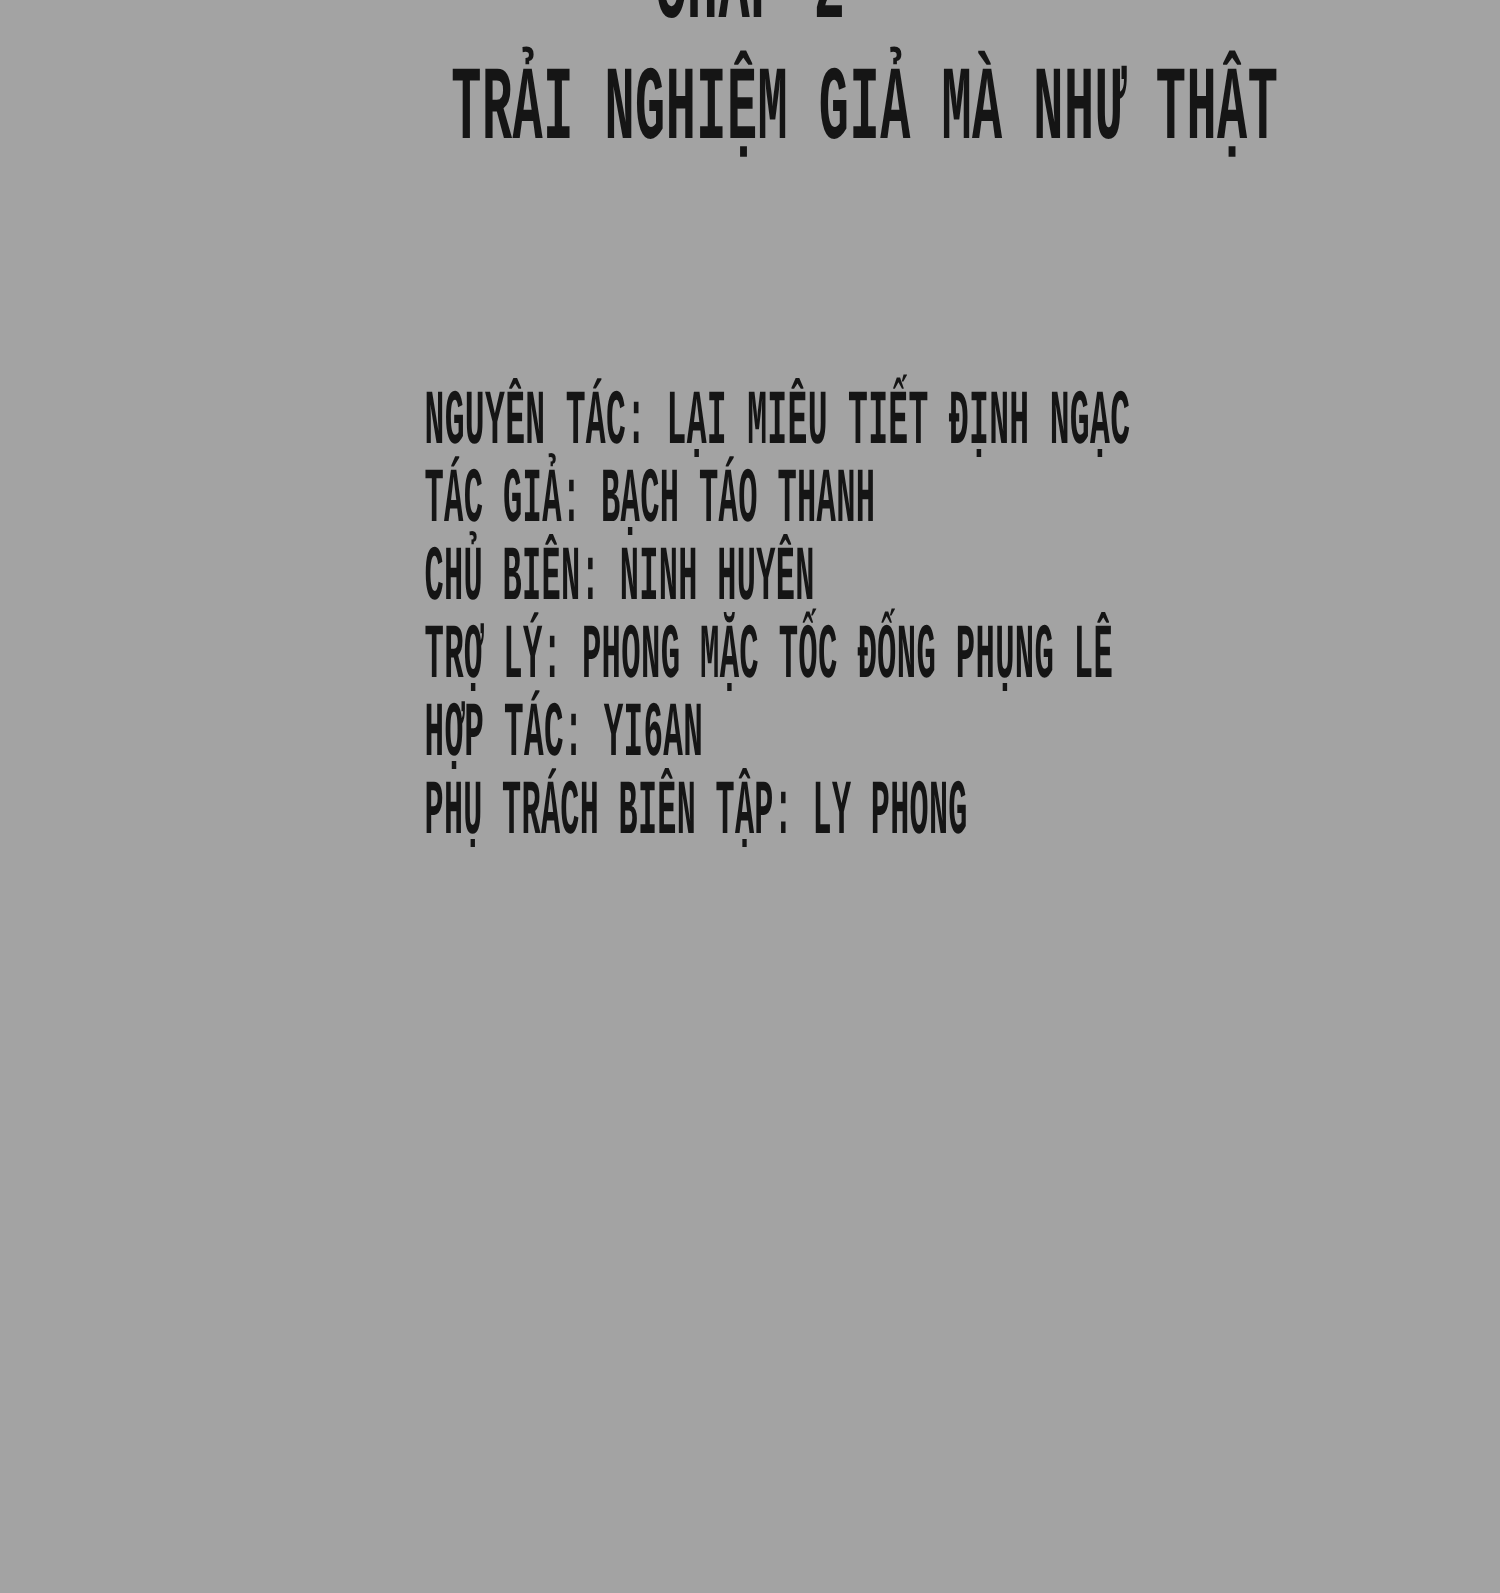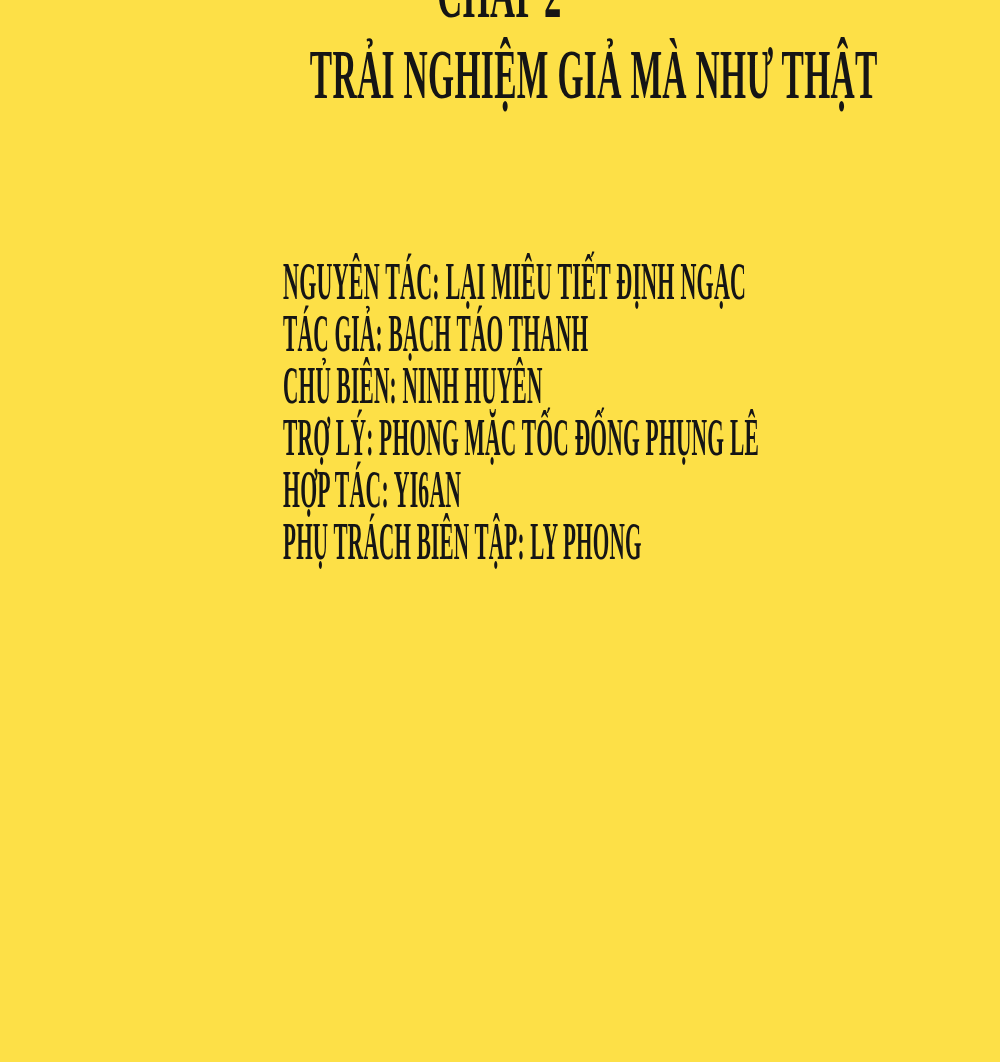--- a/index.html
+++ b/index.html
@@ -4,23 +4,23 @@
 <style>
   html, body {
     margin: 0;
     padding: 0;
     background: #ffffff;
   }
   .page {
     position: relative;
     width: 1000px;
     height: 1062px;
-    background: #fde047;
+    background: #a3a3a3;
     overflow: hidden;
-    font-family: Liberation Serif, serif;
+    font-family: Liberation Mono, monospace;
   }
   
   .condensed {
     display: inline-block;
     font-weight: bold;
     color: #151515;
     white-space: nowrap;
     letter-spacing: 0.01em;
   }
   .chap-row {

